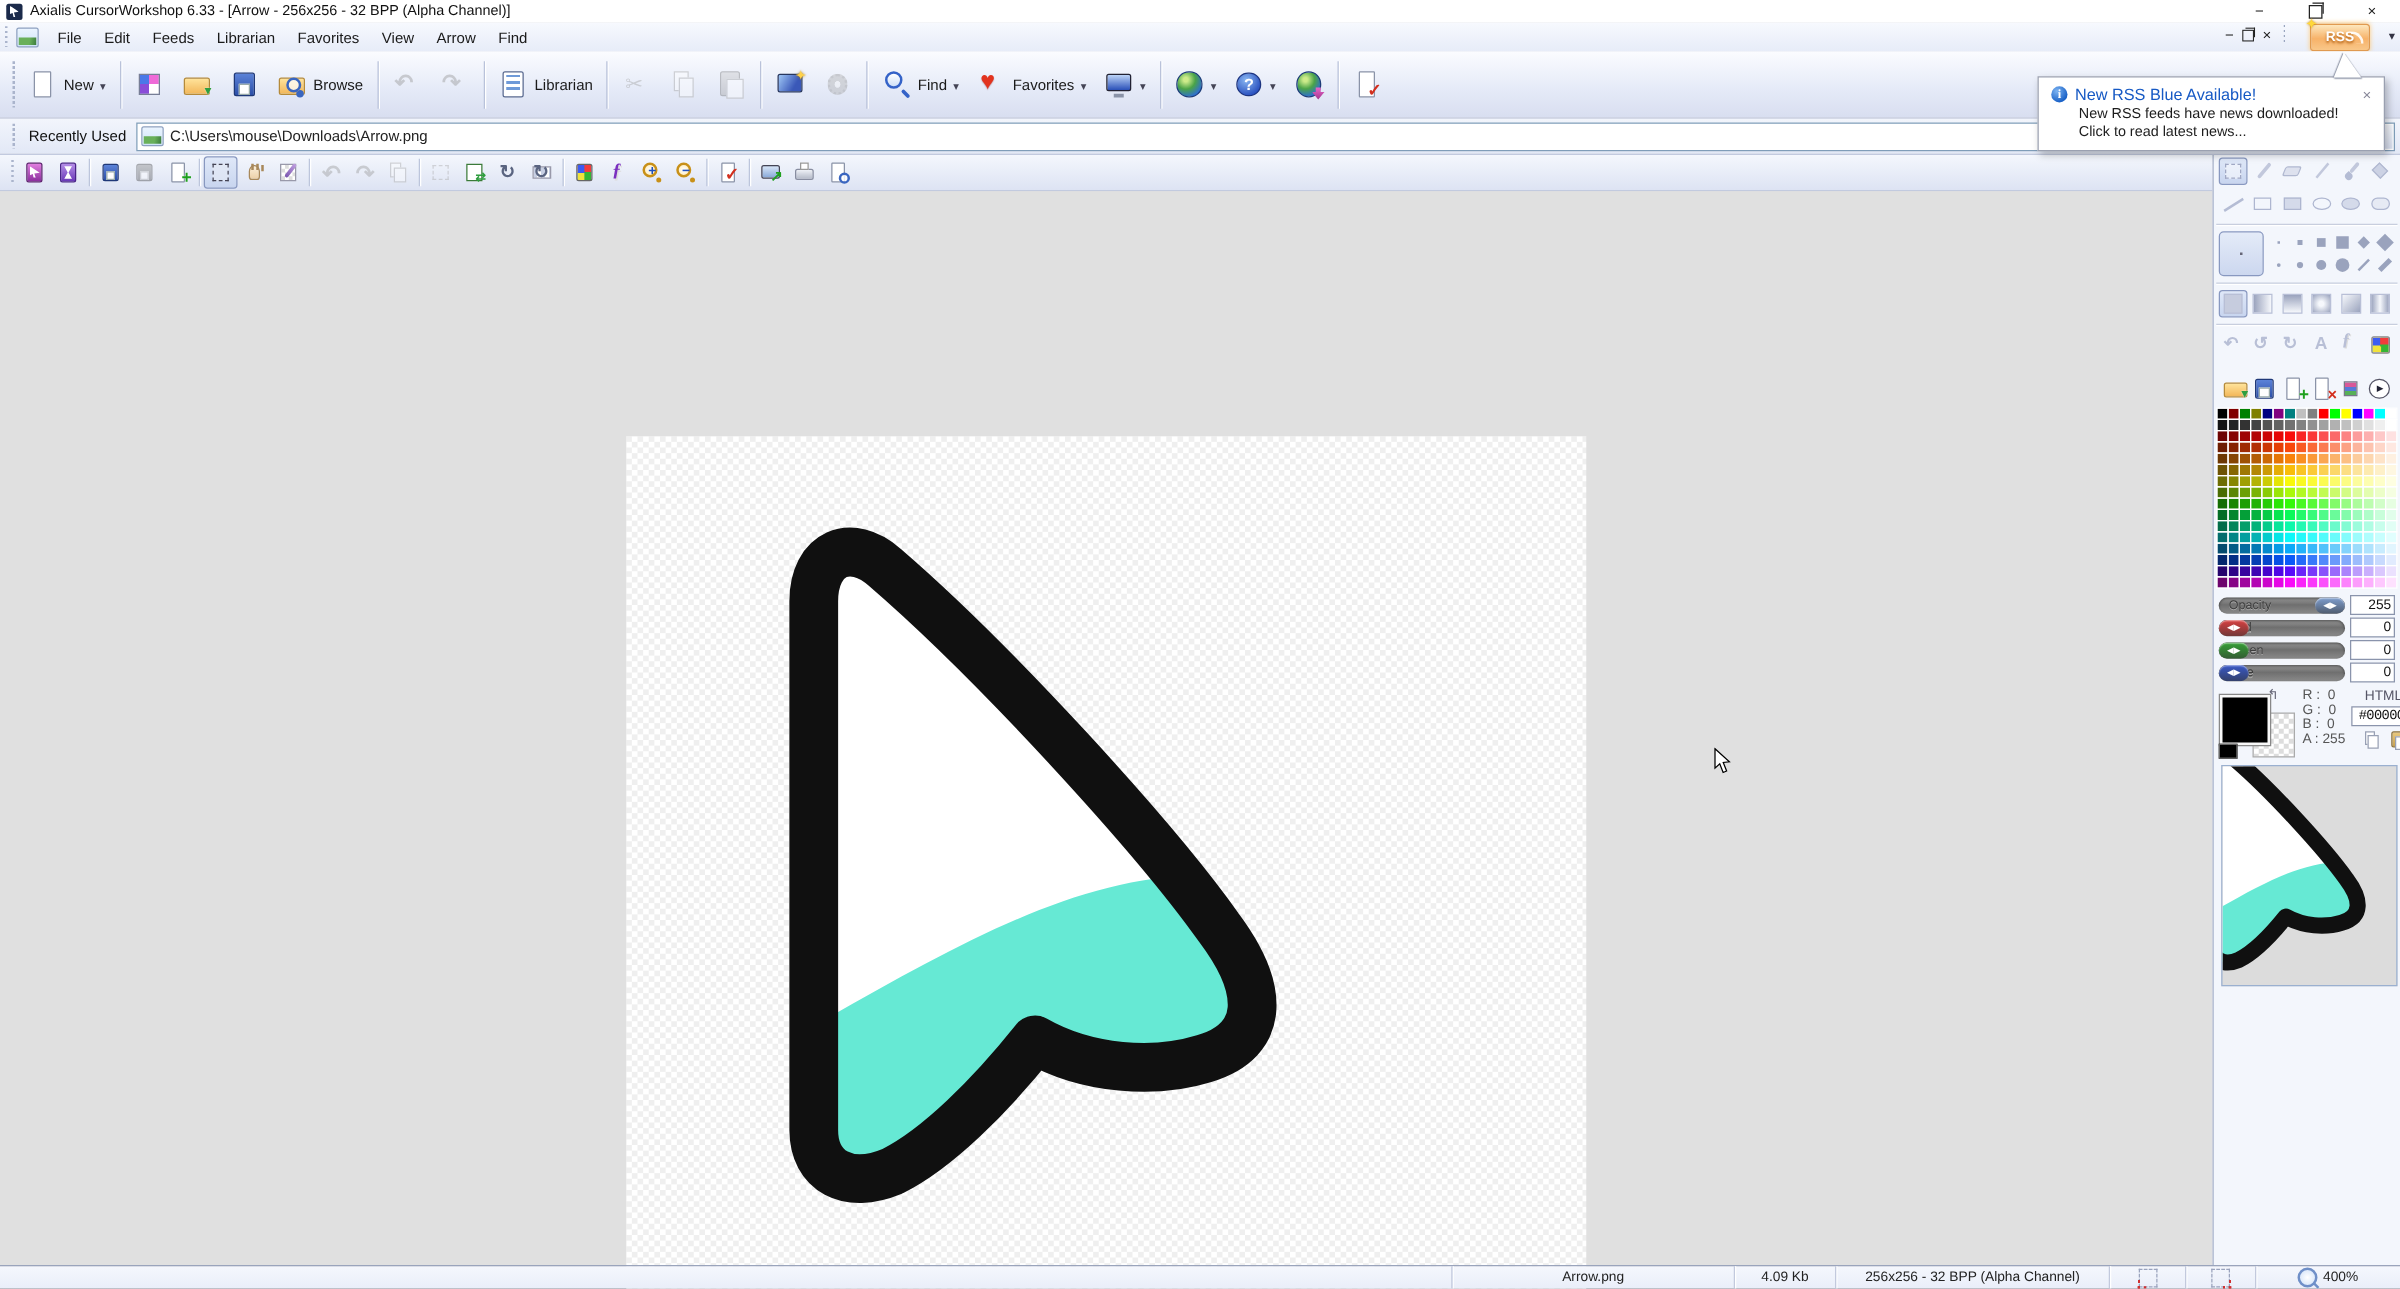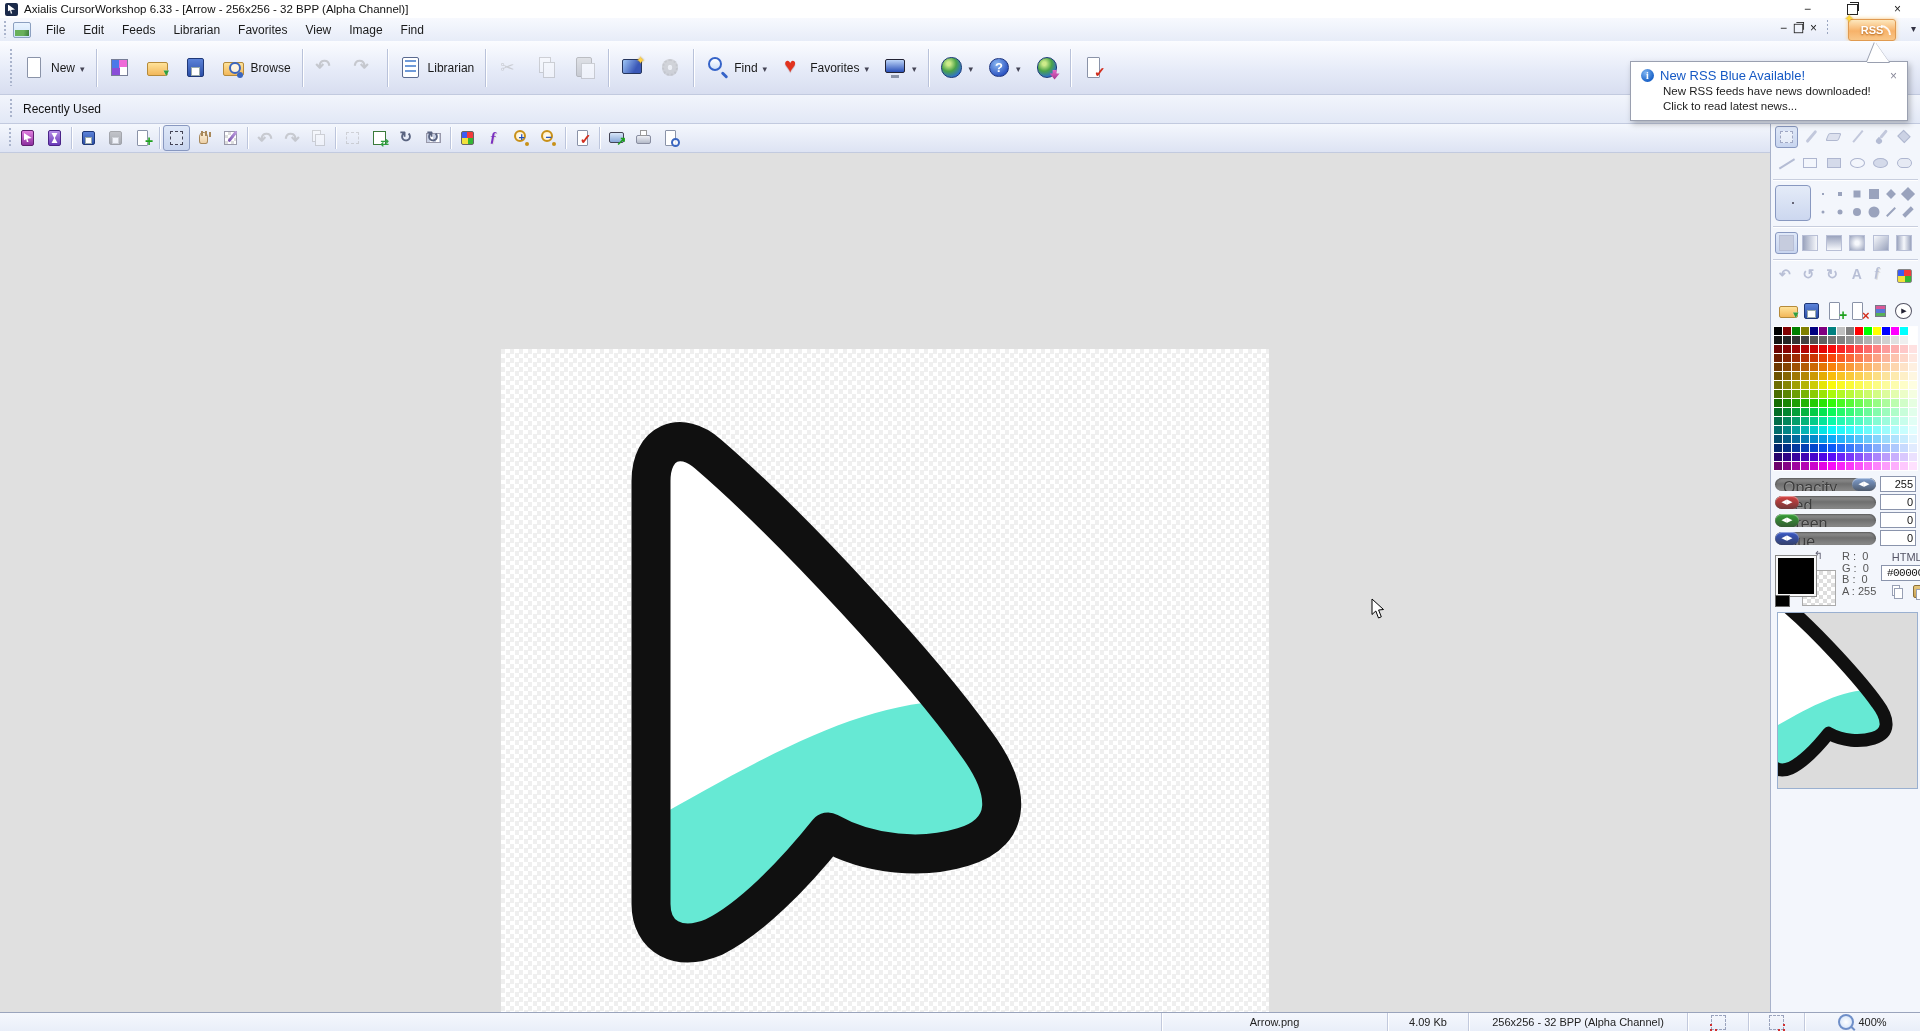--- a/index.html
+++ b/index.html
@@ -56,21 +56,21 @@
   .size-current{width:34px;height:34px;background:linear-gradient(#e4ebf8,#ccd7ef);border:1px solid #8898c0;border-radius:4px;position:relative;flex:none;}
   .size-current::after{content:"";position:absolute;left:50%;top:50%;width:2px;height:2px;background:#667;transform:translate(-50%,-50%);}
   .size-grid{display:grid;grid-template-columns:repeat(6,1fr);flex:1;}
   .sz{position:relative;height:18px;}
   .sz::before{content:"";position:absolute;left:50%;top:50%;transform:translate(-50%,-50%);background:#9aa3bd;}
   .palbar{display:flex;justify-content:space-between;align-items:center;padding:3px 6px;}
   .palgrid{display:grid;grid-template-columns:repeat(16,8px);grid-auto-rows:8px;gap:1px;padding:2px 3px;}
   .sw{width:8px;height:8px;outline:1px solid rgba(255,255,255,.9);}
   .slider-row{display:flex;align-items:center;gap:4px;padding:1px 4px;}
   .track{flex:1;height:13px;border-radius:7px;background:linear-gradient(#9a9a9a,#6f6f6f 45%,#8a8a8a);box-shadow:inset 0 1px 2px rgba(0,0,0,.45);position:relative;overflow:hidden;}
-  .track .tlabel{position:absolute;left:8px;top:1px;font-size:16px;color:#3c3c3c;text-shadow:0 1px 0 #aaa;}
+  .track .tlabel{position:absolute;left:8px;top:1px;font-size:10px;color:#3c3c3c;text-shadow:0 1px 0 #aaa;}
   .cap{position:absolute;top:0;width:24px;height:13px;border-radius:7px;display:flex;align-items:center;justify-content:center;gap:1px;color:#fff;font-size:7px;box-shadow:inset 0 1px 1px rgba(255,255,255,.5);}
   .val{width:30px;height:14px;background:#fff;border:1px solid #8a94ac;font-size:11px;text-align:right;padding:0 2px;line-height:14px;color:#111;}
   .cinfo{display:flex;padding:4px 4px 0 4px;gap:5px;}
   .swatches{position:relative;width:62px;height:56px;flex:none;}
   .fg{position:absolute;left:1px;top:5px;width:36px;height:36px;background:#000;border:2px solid #f8f8f8;outline:1px solid #888;}
   .bgsw{position:absolute;left:28px;top:20px;width:32px;height:34px;background:repeating-conic-gradient(#fff 0 25%,#ddd 0 50%);background-size:8px 8px;outline:1px solid #aaa;}
   .fgchip{position:absolute;left:0px;top:44px;width:13px;height:10px;background:#000;border:1px solid #666;}
   .swap{position:absolute;right:14px;top:-2px;color:#667;font-size:11px;}
   .rgba-col{line-height:11.5px;color:#555;white-space:pre;flex:none;}
   .html-col{text-align:center;color:#556;}
@@ -214,21 +214,21 @@
         </div>
       <div class="wbtn">
           <span>×</span>
         </div>
     </div>
   </div>
 
   <div class="menubar">
     <span class="grip"></span>
     <span class="doc-ic"></span>
-    <span id="menu-items"><span class="menu-item">File</span><span class="menu-item">Edit</span><span class="menu-item">Feeds</span><span class="menu-item">Librarian</span><span class="menu-item">Favorites</span><span class="menu-item">View</span><span class="menu-item">Image</span><span class="menu-item">Find</span></span>
+    <span id="menu-items"><span class="menu-item">File</span><span class="menu-item">Edit</span><span class="menu-item">Feeds</span><span class="menu-item">Librarian</span><span class="menu-item">Favorites</span><span class="menu-item">View</span><span class="menu-item">Arrow</span><span class="menu-item">Find</span></span>
     <div class="mdi-ctrls">
       <span>−</span>
       <span class="glyph-restore"></span>
       <span>×</span>
       <span class="vdots"></span>
     </div>
     <div class="rss-btn">
         <span>RSS</span>
       </div>
     <span class="overflow-arr">▾</span>
@@ -313,20 +313,25 @@
       </div>
       <span class="vsep"></span>
       <div class="tb-btn">
         <span class="ic  ic-check-updates"></span>
       </div>
     </div>
 
   <div class="recentbar">
     <span class="grip"></span>
     <span class="recent-label">Recently Used</span>
+    <div class="combo">
+      <span class="doc-ic"></span>
+      <span>C:\Users\mouse\Downloads\Arrow.png</span>
+      <span class="combo-arr">⌄</span>
+    </div>
   </div>
 
   <div class="drawbar" id="drawbar">
     <span class="grip"></span>
   <div class="dt-btn">
         <span class="ic icS ic-new-cursor"></span>
       </div>
       <div class="dt-btn">
         <span class="ic icS ic-new-animated-cursor"></span>
       </div>

